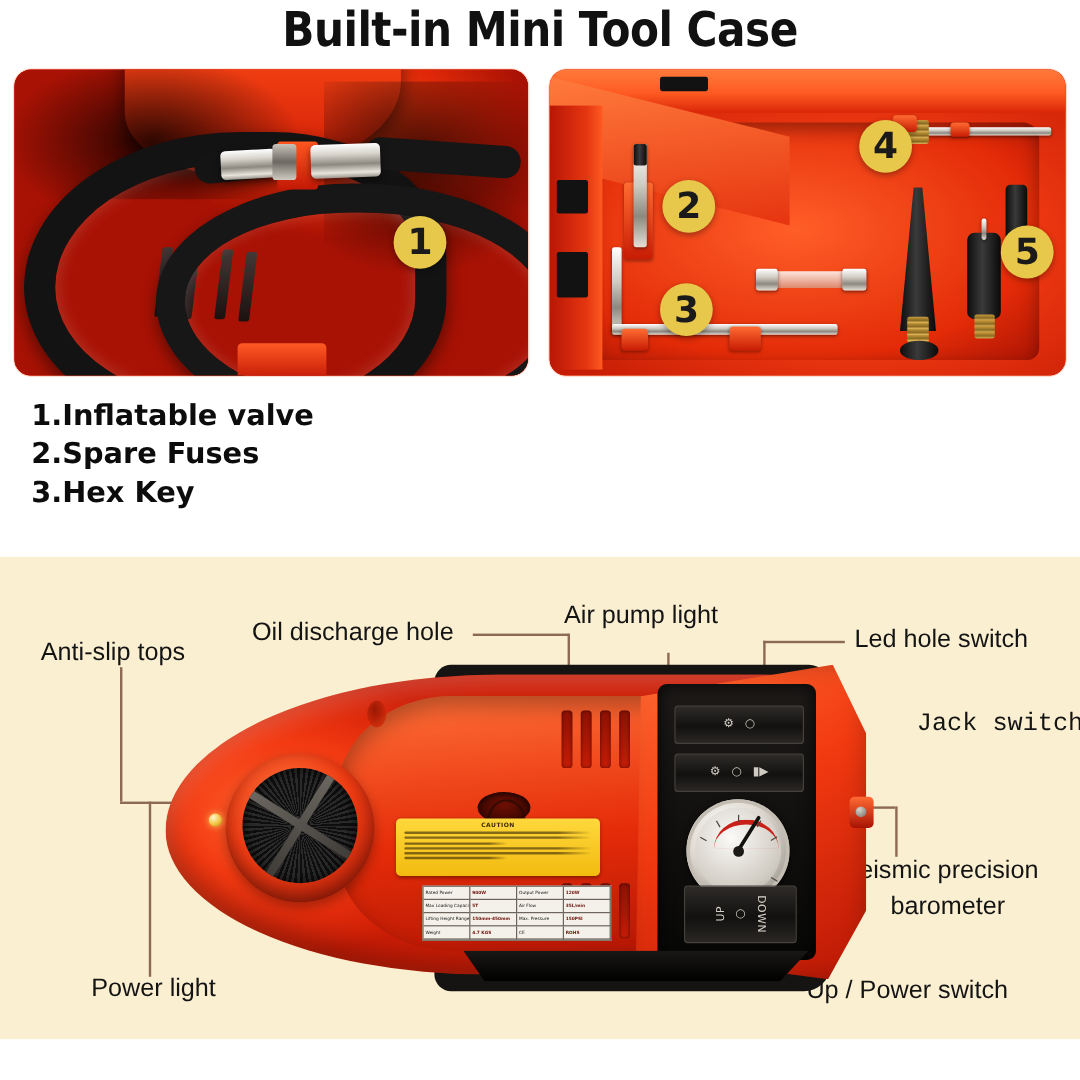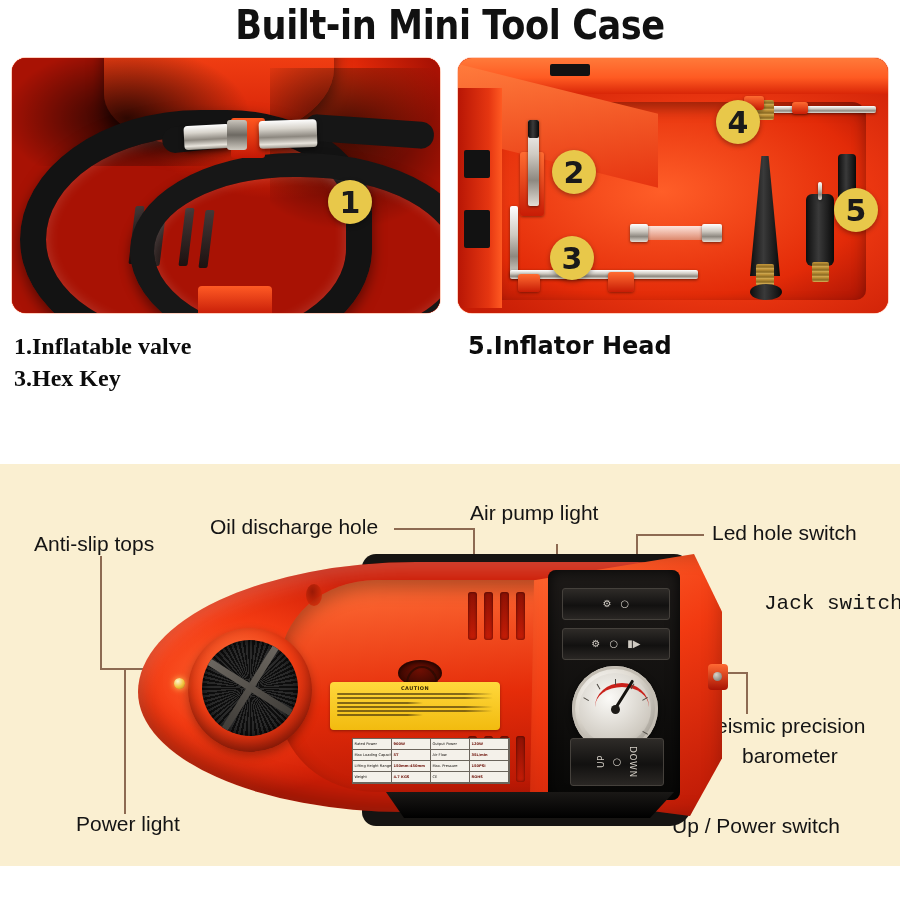--- a/index.html
+++ b/index.html
@@ -223,21 +223,21 @@
   
   .legend-col {
     position: absolute;
     font-family: "DejaVu Sans", sans-serif;
     font-weight: bold;
     font-size: 24px;
     color: #0c0c0c;
     line-height: 1.34;
     white-space: nowrap;
   }
-  #legend-left  { left: 14px;  top: 330px; font-family: Liberation Serif, serif; }
+  #legend-left  { left: 26px;  top: 330px; }
   #legend-right { left: 468px; top: 330px; }
 
   
   #diagram-panel {
     position: absolute;
     left: 0; top: 464px;
     width: 900px; height: 402px;
     background: #faefd1;
     overflow: hidden;
   }
@@ -610,24 +610,24 @@
   <div class="badge" style="left:258px; top:42px;">
     <span>4</span>
   </div>
   <div class="badge" style="left:376px; top:130px;">
     <span>5</span>
   </div>
 </div>
 
 <div class="legend-col" id="legend-left">
   <div>1.Inflatable valve</div>
+  <div>2.Spare Fuses</div>
   <div>3.Hex Key</div>
 </div>
 <div class="legend-col" id="legend-right">
-  <div>5.Inflator Head</div>
 </div>
 
 <div id="diagram-panel"></div>
 
 <div class="leader leader-v" style="left:100px; top:556px; height:112px;"></div>
 <div class="leader leader-h" style="left:100px; top:668px; width:100px;"></div>
 
 <div class="leader leader-h" style="left:394px; top:528px; width:80px;"></div>
 <div class="leader leader-v" style="left:473px; top:528px; height:128px;"></div>
 

